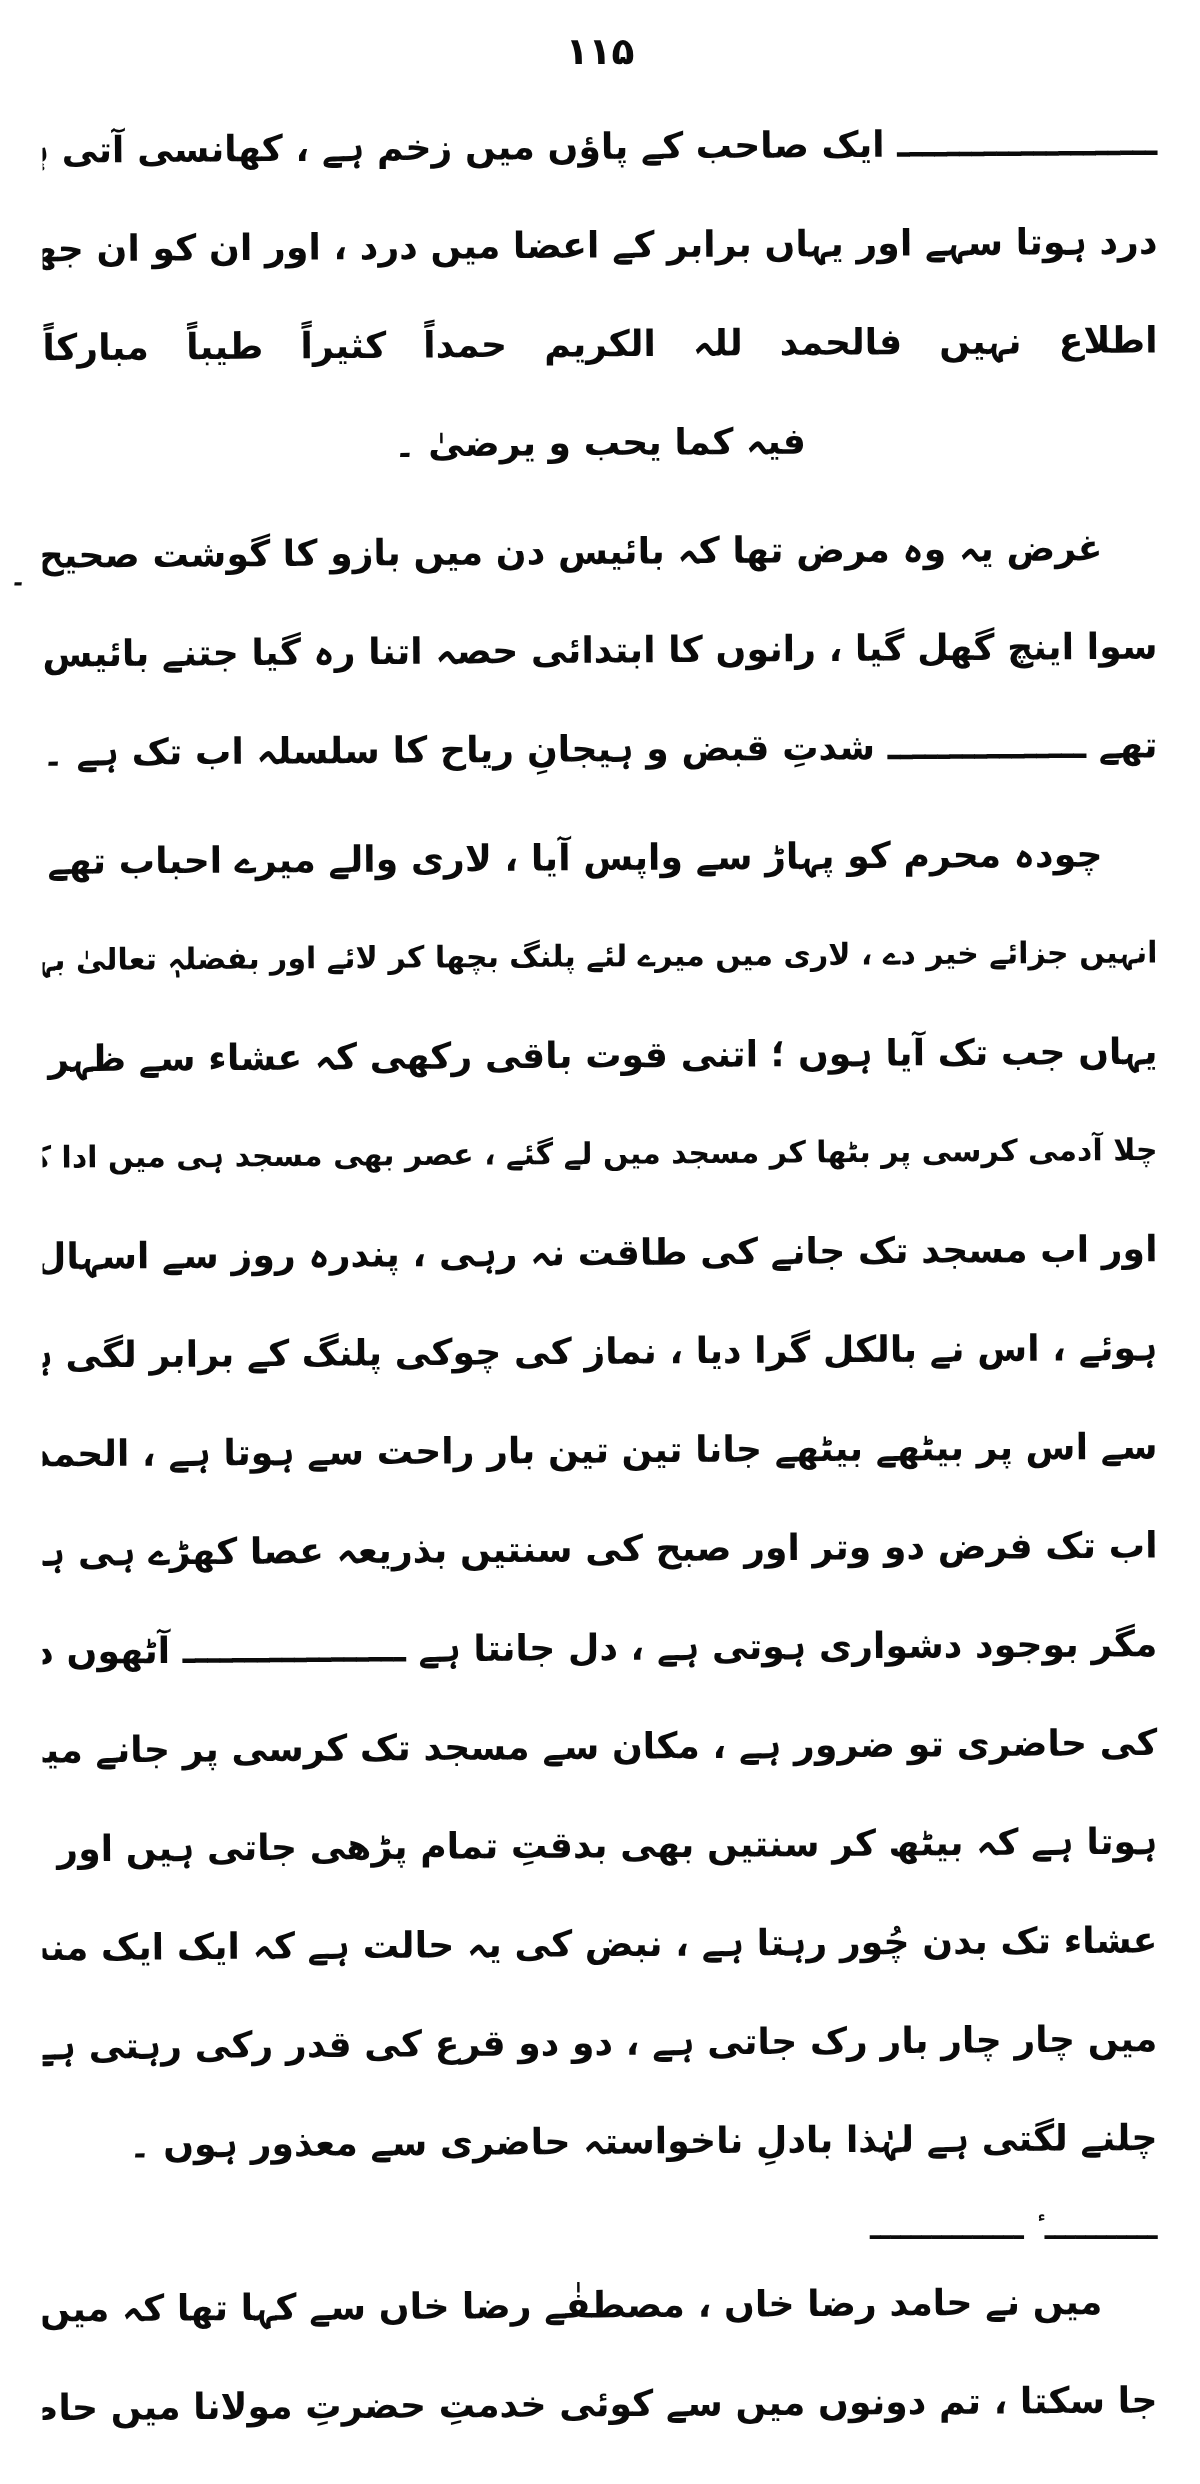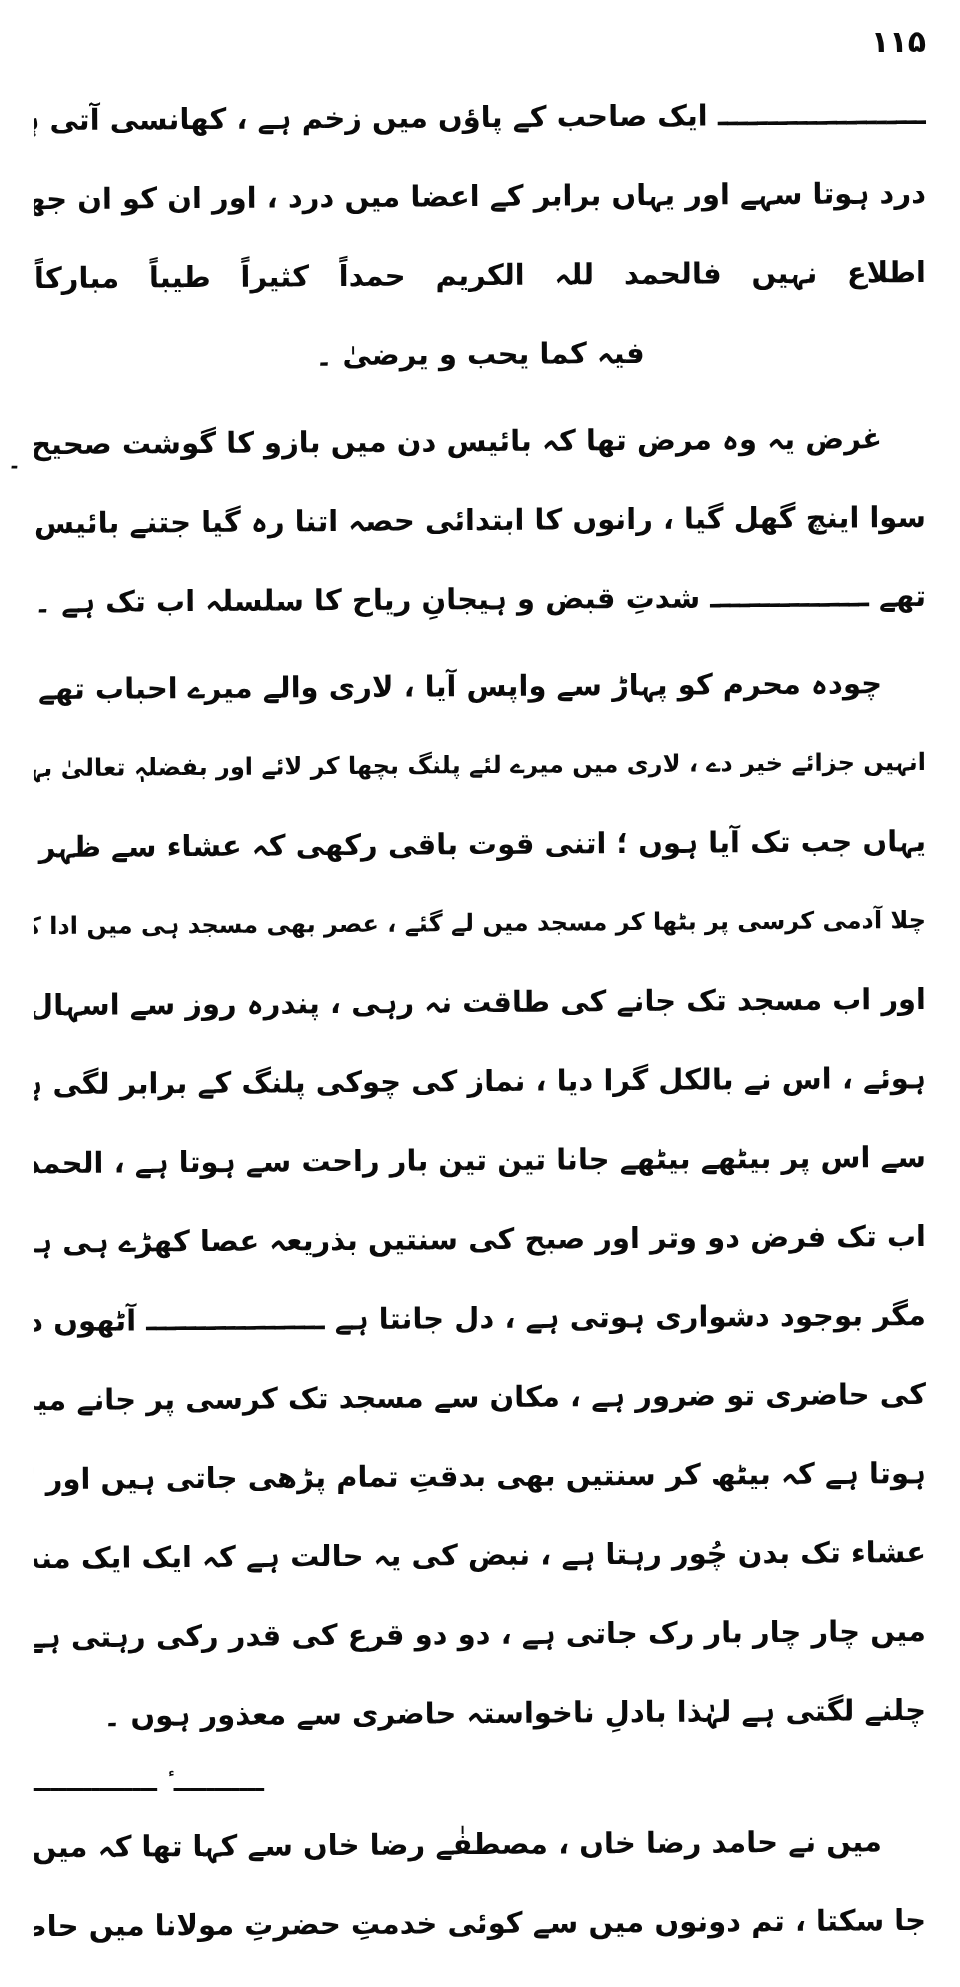--- a/index.html
+++ b/index.html
@@ -15,21 +15,21 @@
     position: relative;
     font-family: "DejaVu Sans", sans-serif;
   }
   .page {
     padding: 16px 34px 0 34px;
   }
   .pageno {
     font-family: "DejaVu Sans", sans-serif;
     font-weight: 700;
     font-size: 30px;
-    text-align: right;
+    text-align: center;
     letter-spacing: 3px;
     height: 52px;
     line-height: 52px;
     margin-bottom: 10px;
   }
   .para {
     margin: 0 0 8px 0;
   }
   .line {
     direction: rtl;
@@ -57,21 +57,21 @@
   }
   .line.small {
     font-size: 24px;
   }
   .divider {
     direction: rtl;
     font-weight: 700;
     font-size: 24px;
     height: 44px;
     line-height: 44px;
-    text-align: left;
+    text-align: right;
     letter-spacing: 1px;
   }
   .speck {
     position: absolute;
     font-weight: 700;
     font-size: 22px;
     color: #0b0b0b;
   }
 </style>
 </head>

